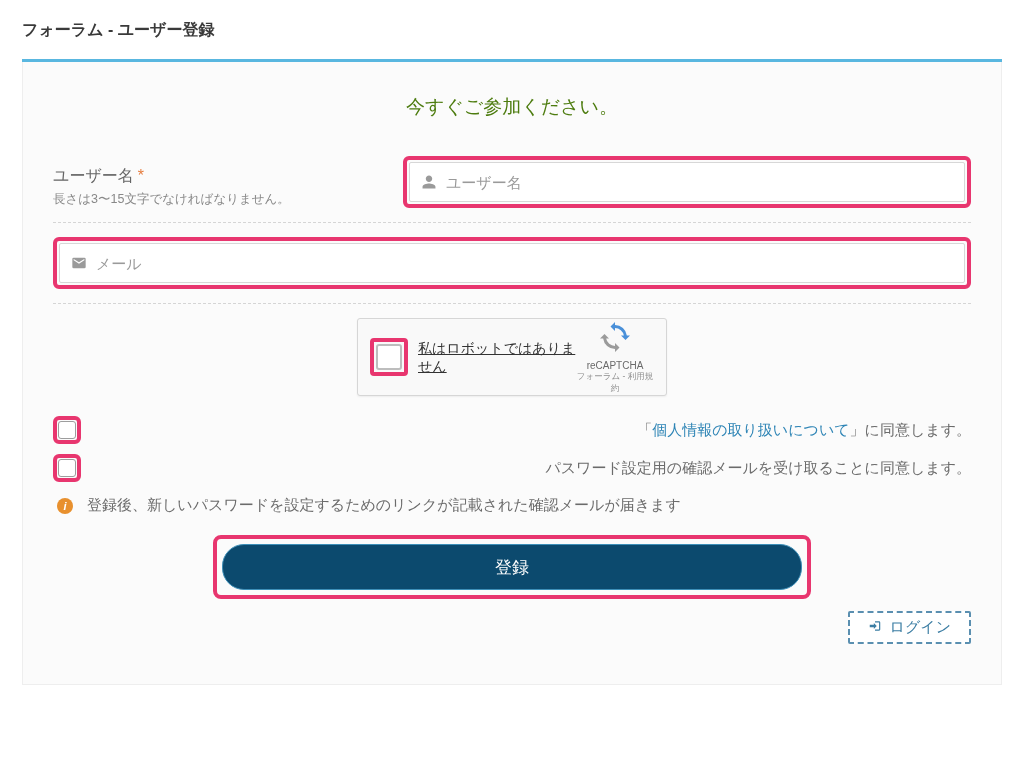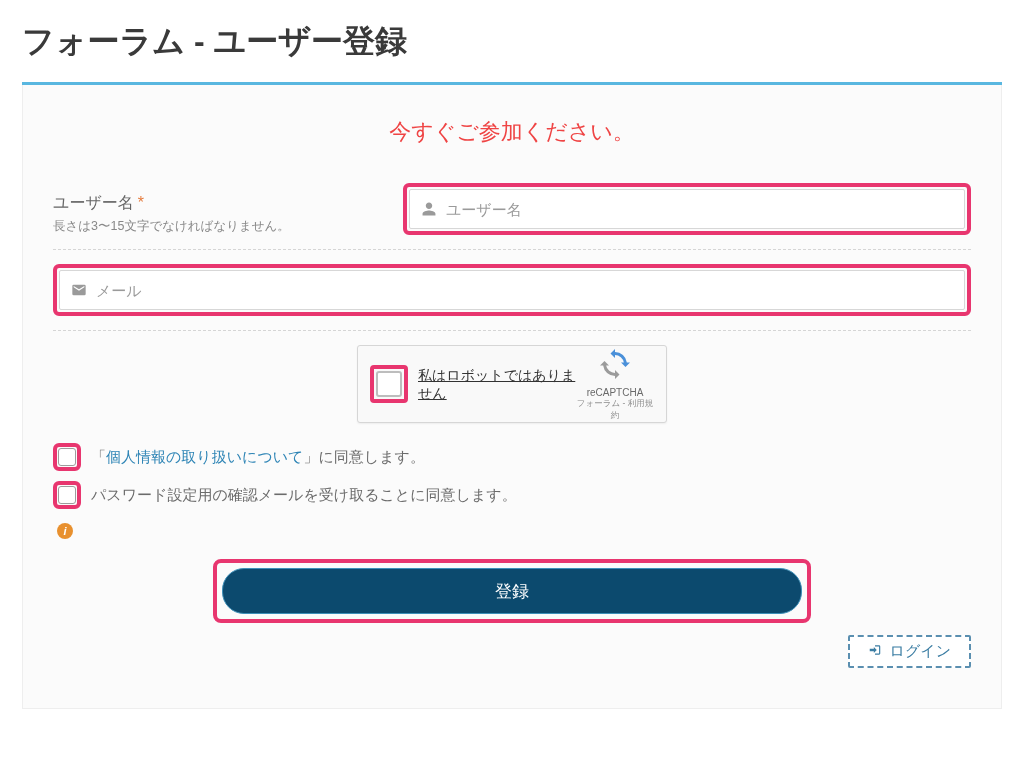--- a/index.html
+++ b/index.html
@@ -1,21 +1,21 @@
 <!DOCTYPE html>
 <html><head>
   <meta charset="utf-8">
   <style>
     * { box-sizing: border-box; margin: 0; padding: 0; }
     body { font-family: -apple-system, BlinkMacSystemFont, "Segoe UI", "Hiragino Sans", "Hiragino Kaku Gothic ProN", Meiryo, sans-serif; background: #fff; color: #333; }
     .page { width: 1024px; height: 768px; padding: 20px 22px; }
-    .page-title { font-size: 32px; font-weight: 700; color: #3a3a3a; margin-bottom: 18px; }
+    .page-title { font-size: 16px; font-weight: 700; color: #3a3a3a; margin-bottom: 18px; }
     .top-border { height: 3px; background: #59b7e0; margin-bottom: 0; }
     .panel { background: #fbfbfb; padding: 22px 30px 40px; border: 1px solid #eee; border-top: none; }
-    .subtitle { text-align: center; font-size: 22px; color: #ef4444; margin: 10px 0 36px; }
+    .subtitle { text-align: center; font-size: 19px; color: #4d7c0f; margin: 10px 0 36px; }
     .row { display: flex; align-items: flex-end; border-bottom: 1px dashed #d5d5d5; padding-bottom: 14px; margin-bottom: 14px; }
     .row:last-of-type { margin-bottom: 20px; }
     .label-col { width: 350px; padding-top: 10px; }
     .label-col .lbl { font-size: 16px; color: #656565; }
     .req { color: #e57c3e; margin-left: 4px; }
     .hint { font-size: 12.5px; color: #888; margin-top: 4px; }
     .input-col { flex: 1; position: relative; }
     .input-hl { border: 4px solid #e8366f; border-radius: 6px; padding: 2px; }
     .field-wrap { position: relative; }
     .field-icon { position: absolute; left: 12px; top: 50%; transform: translateY(-50%); color: #999; display: flex; align-items: center; }
@@ -24,21 +24,21 @@
     .field::placeholder { color: #9a9a9a; }
     .captcha-wrap { display: flex; justify-content: center; margin: 8px 0 20px; }
     .captcha { width: 310px; height: 78px; border: 1px solid #d6d6d6; background: #f9f9f9; border-radius: 3px; display: flex; align-items: center; padding: 10px 12px; box-shadow: 0 1px 2px rgba(0,0,0,.06); }
     .captcha-check-hl { border: 4px solid #e8366f; border-radius: 4px; padding: 2px; margin-right: 10px; }
     .captcha-check { width: 26px; height: 26px; border: 2px solid #bdbdbd; border-radius: 3px; background: #fff; }
     .captcha-label { font-size: 14px; color: #333; line-height: 1.3; flex: 1; text-decoration: underline; }
     .captcha-right { text-align: center; width: 78px; }
     .captcha-right svg { width: 36px; height: 36px; }
     .captcha-right .brand { font-size: 10px; color: #696969; margin-top: 1px; }
     .captcha-right .legal { font-size: 8.5px; color: #8c8c8c; }
-    .check-line { display: flex; align-items: center; margin-bottom: 10px; }
+    .check-line { display: flex; align-items: center; margin-bottom: 10px; justify-content: space-between; }
     .check-hl { border: 4px solid #e8366f; border-radius: 6px; padding: 1px; margin-right: 10px; }
     .check-box { width: 18px; height: 18px; border: 1.5px solid #9d9d9d; border-radius: 3px; background: #fff; }
     .check-text { font-size: 15px; color: #6b6b6b; }
     .check-text a { color: #2d84b5; text-decoration: none; }
     .info-line { display: flex; align-items: center; margin: 14px 0 20px; }
     .info-icon { width: 16px; height: 16px; border-radius: 50%; background: #e8902e; color: #fff; font-size: 11px; font-weight: 700; display: flex; align-items: center; justify-content: center; margin-right: 14px; margin-left: 4px; font-style: italic; }
     .info-line .txt { font-size: 15px; color: #6b6b6b; }
     .submit-hl { border: 4px solid #e8366f; border-radius: 8px; padding: 5px; width: 598px; margin: 0 auto 12px; }
     .submit-btn { width: 100%; height: 46px; background: #0c4a6e; border: 1px solid #3d8fb8; color: #fff; font-size: 17px; border-radius: 22px; cursor: pointer; }
     .login-wrap { display: flex; justify-content: flex-end; }
@@ -119,20 +119,21 @@
 
     <div class="check-line">
       <div class="check-hl">
         <div class="check-box"></div>
       </div>
       <div class="check-text">パスワード設定用の確認メールを受け取ることに同意します。</div>
     </div>
 
     <div class="info-line">
       <div class="info-icon">i</div>
+      <div class="txt">登録後、新しいパスワードを設定するためのリンクが記載された確認メールが届きます</div>
     </div>
 
     <div class="submit-hl">
       <button class="submit-btn">登録</button>
     </div>
 
     <div class="login-wrap">
       <button class="login-btn">
         <span>
           <svg viewBox="0 0 24 24">

